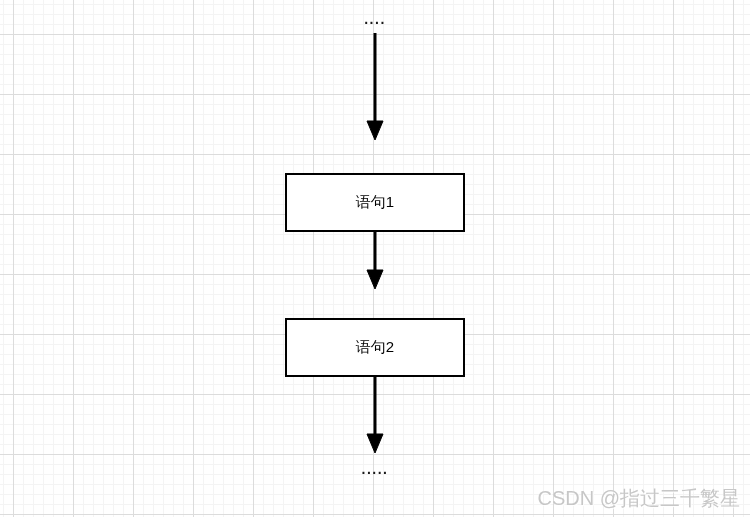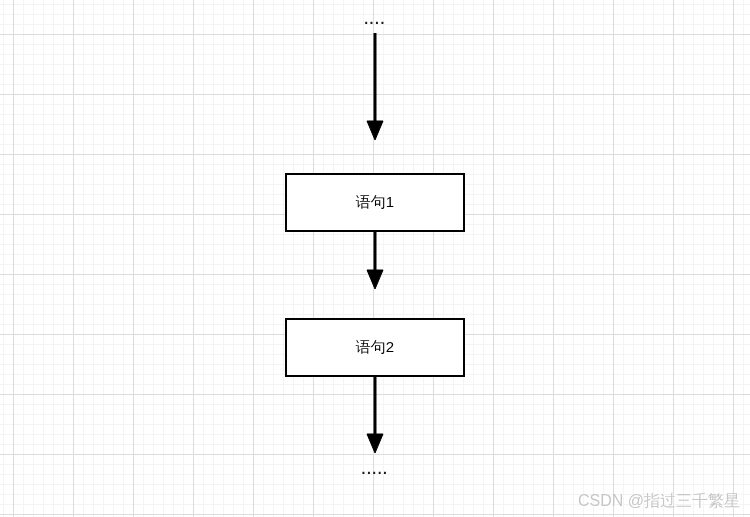--- a/index.html
+++ b/index.html
@@ -58,21 +58,21 @@
     color: #1a1a1a;
     font-weight: bold;
     line-height: 14px;
   }
   .ellipsis-top { top: 12px; }
   .ellipsis-bottom { top: 462px; }
   .watermark {
     position: absolute;
     right: 10px;
     bottom: 5px;
-    font-size: 16px;
+    font-size: 20px;
     color: #c7c7c7;
     text-shadow: 1px 1px 1px #ffffff;
     white-space: nowrap;
   }
 </style>
 </head>
 <body>
 
 <div class="canvas">
 

